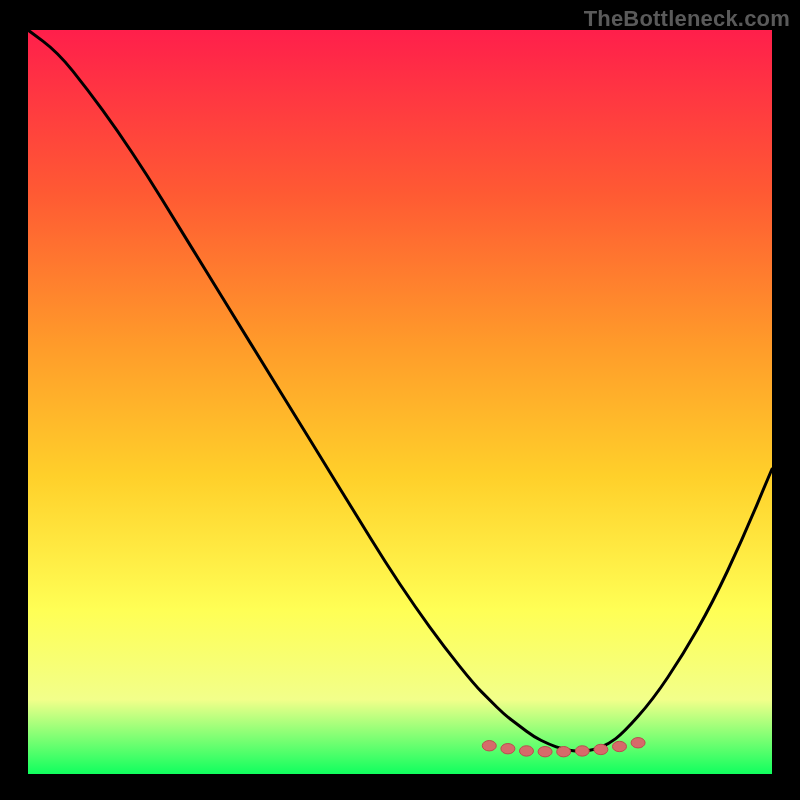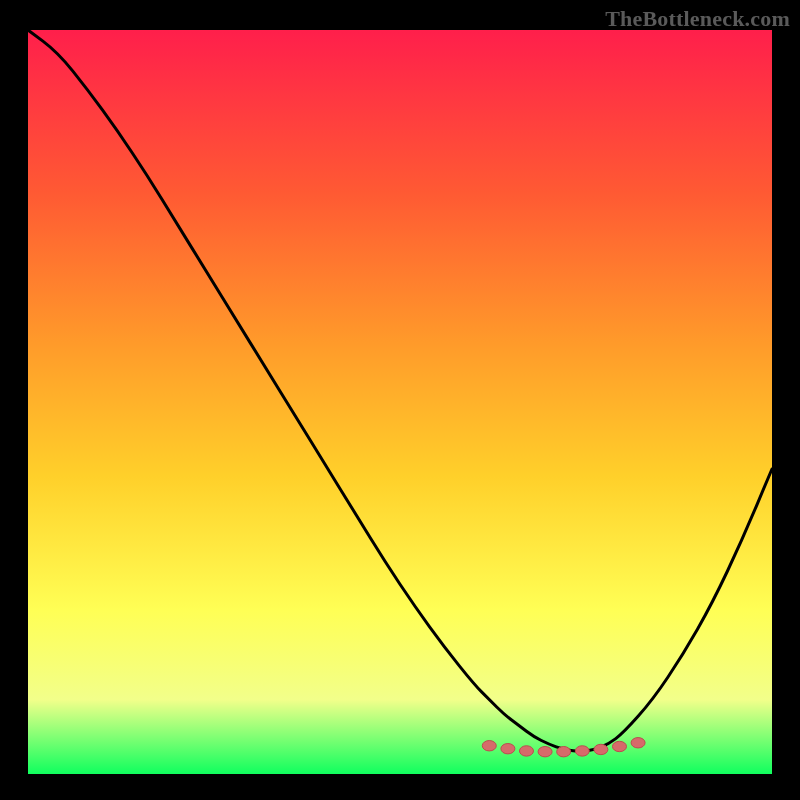--- a/index.html
+++ b/index.html
@@ -7,21 +7,21 @@
   .stage {
     position: relative;
     width: 800px;
     height: 800px;
     background: #000;
   }
   .attribution {
     position: absolute;
     top: 6px;
     right: 10px;
-    font-family: Liberation Serif, serif;
+    font-family: Liberation Sans, sans-serif;
     font-size: 22px;
     font-weight: 600;
     color: #5a5a5a;
     letter-spacing: 0.2px;
   }
   .plot-wrap {
     position: absolute;
     left: 28px;
     top: 30px;
     width: 744px;

